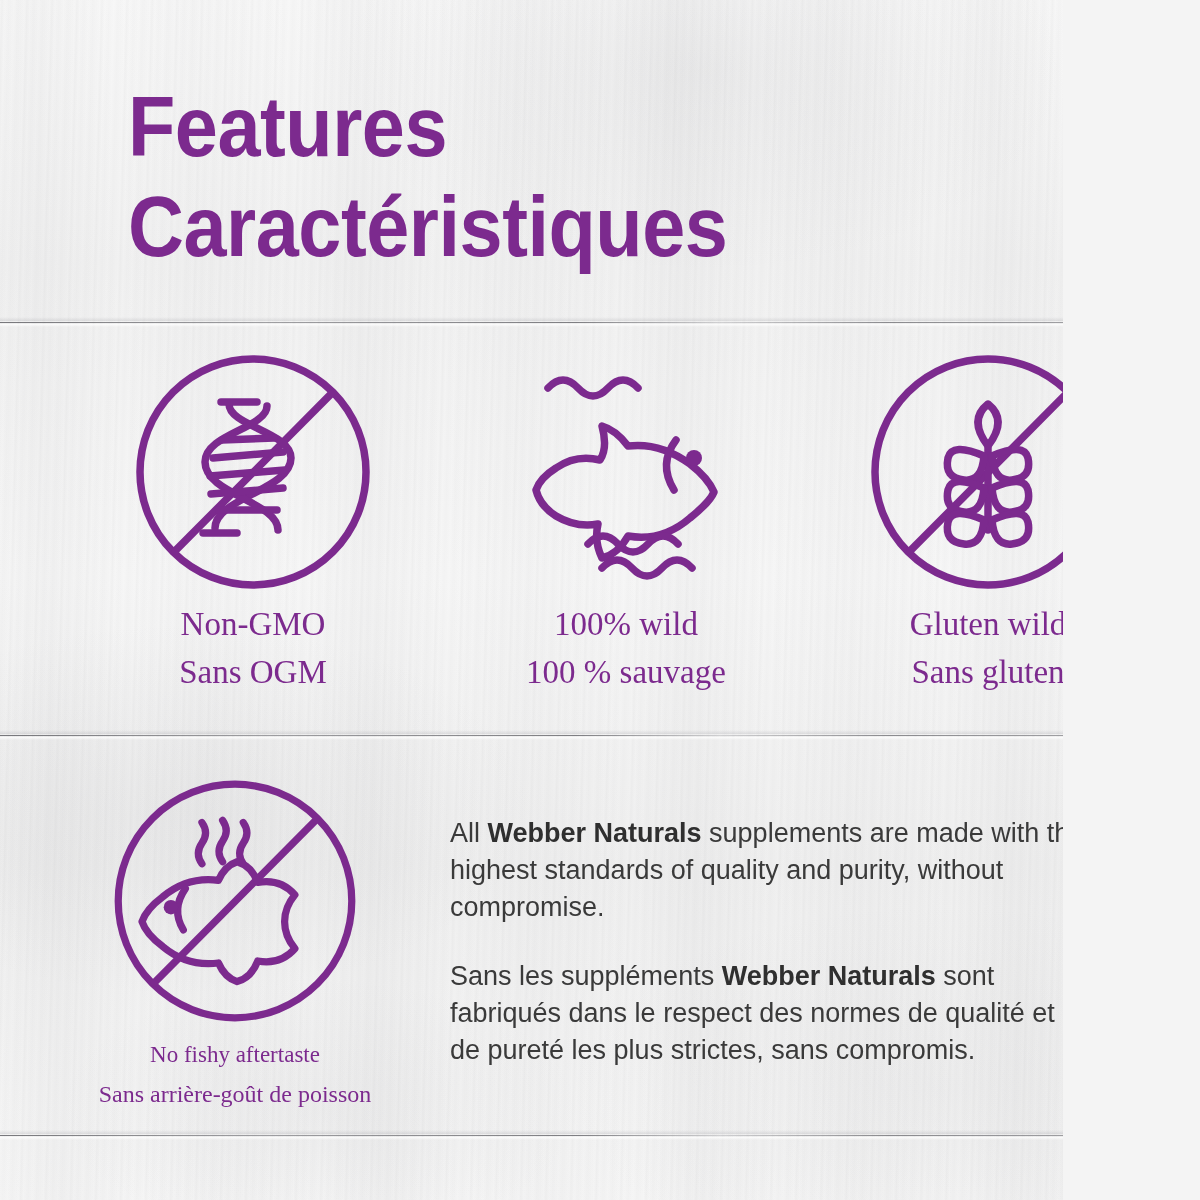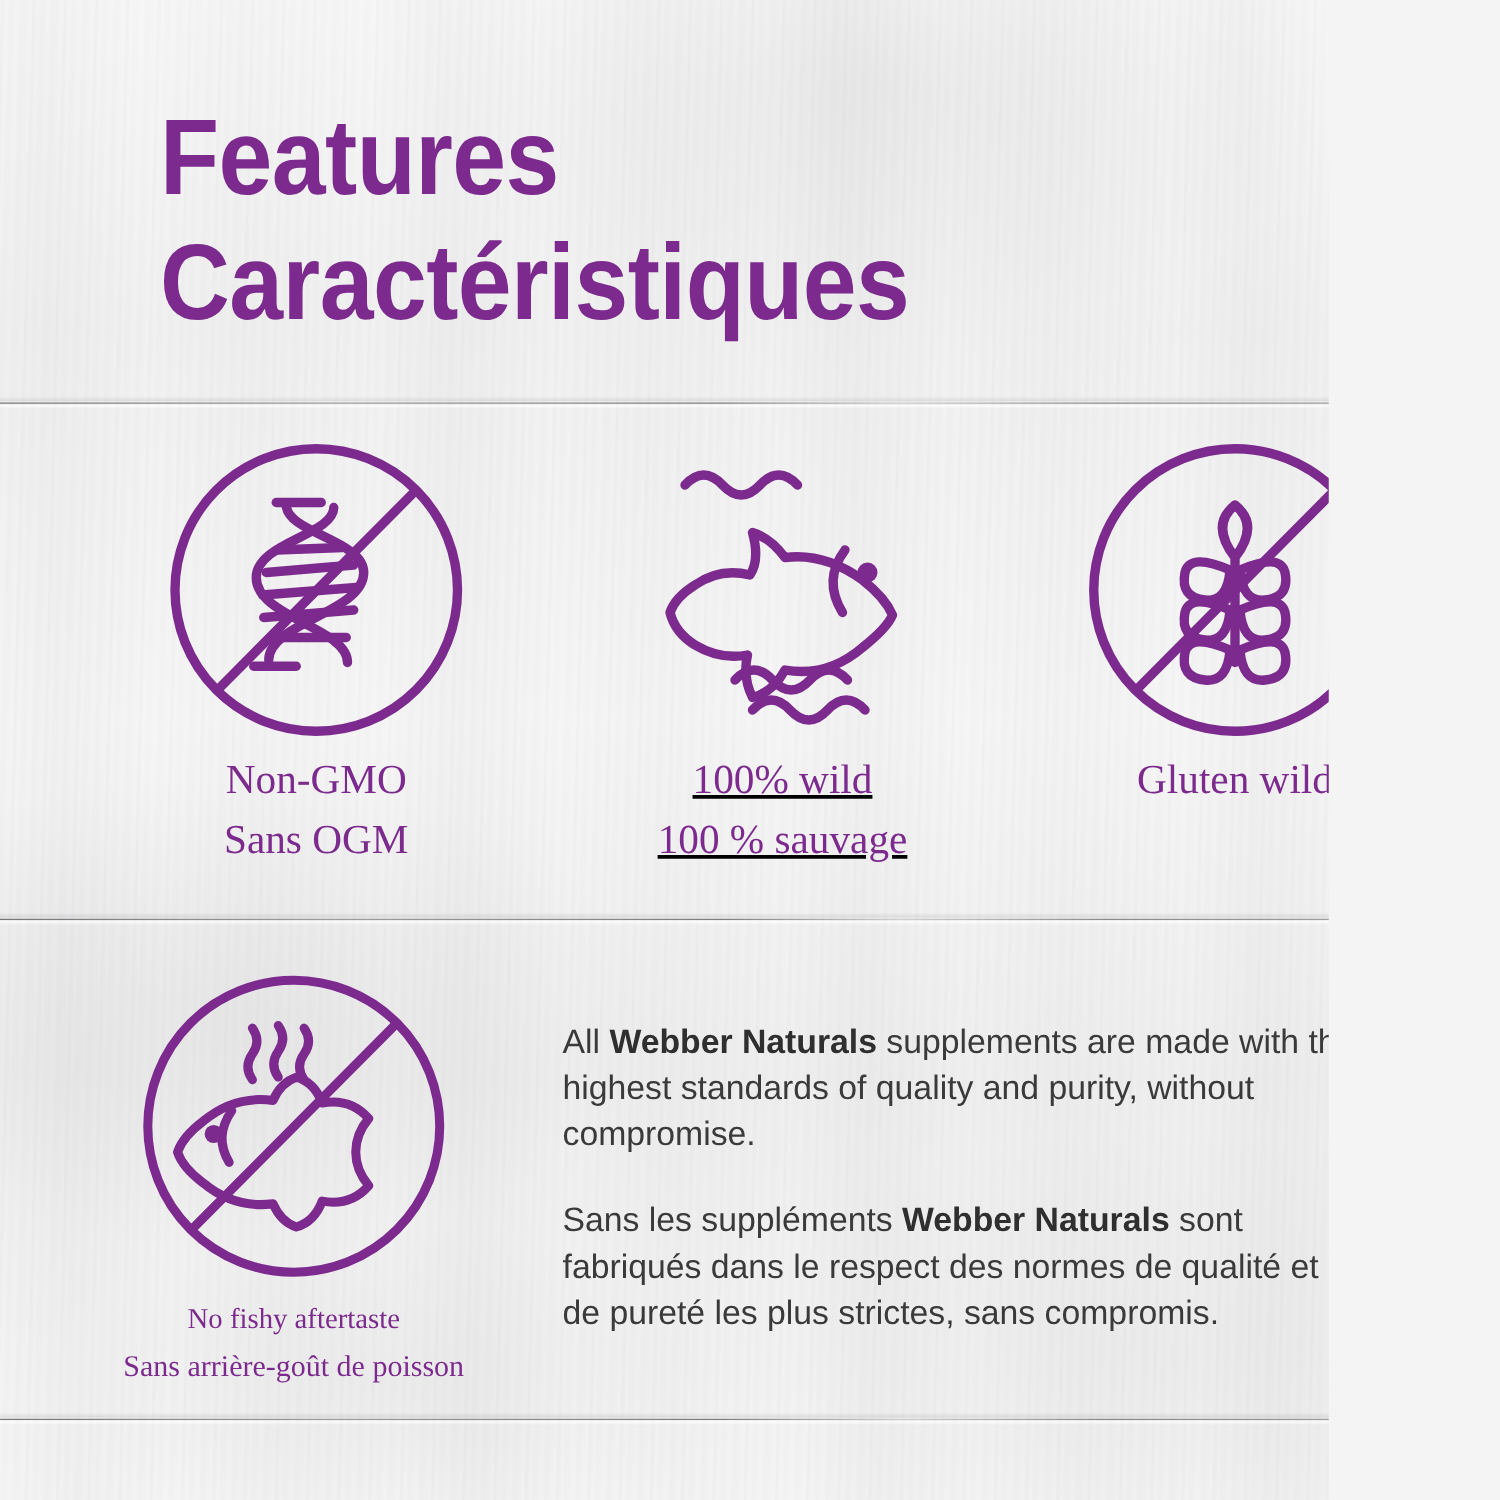--- a/index.html
+++ b/index.html
@@ -62,21 +62,21 @@
     line-height:100px;
     letter-spacing:-0.5px;
     transform:scaleX(0.90);
     transform-origin:left center;
     white-space:nowrap;
   }
 
   
   #row1{position:absolute;left:0;top:348px;width:1200px;height:340px;margin-left:16px;}
   .feat{position:absolute;top:0;width:300px;text-align:center;}
-  .f1{left:87px;} .f2{left:460px;text-decoration:underline;} .f3{left:822px;}
+  .f1{left:87px;} .f2{left:460px;} .f3{left:822px;}
   .icon-wrap{height:248px;display:flex;align-items:center;justify-content:center;}
   .cap{
     margin-top:8px;
     color:#7c2a8e;
     font-family:"Liberation Serif", serif;
     font-size:33px;
     line-height:40px;
     white-space:nowrap;
   }
 
@@ -195,20 +195,21 @@
           <path d="M116 104 q-32 -14 -36 2 q-4 20 16 22 q18 2 20 -24 z"></path>
           <path d="M116 136 q-32 -14 -36 2 q-4 20 16 22 q18 2 20 -24 z"></path>
           <path d="M116 168 q-32 -14 -36 2 q-4 20 16 22 q18 2 20 -24 z"></path>
 
           <path d="M124 104 q32 -14 36 2 q4 20 -16 22 q-18 2 -20 -24 z"></path>
           <path d="M124 136 q32 -14 36 2 q4 20 -16 22 q-18 2 -20 -24 z"></path>
           <path d="M124 168 q32 -14 36 2 q4 20 -16 22 q-18 2 -20 -24 z"></path>
         </svg>
       </div>
       <div class="cap">Gluten wild</div>
+      <div class="cap">Sans gluten</div>
     </div>
 
   </div>
 
   <div id="row2">
 
     <div id="noFish">
       <div class="icon-wrap">
         <svg width="248" height="248" viewBox="0 0 240 240" fill="none" stroke="#7c2a8e" stroke-width="7" stroke-linecap="round" stroke-linejoin="round">
           <circle cx="120" cy="120" r="113"></circle>

